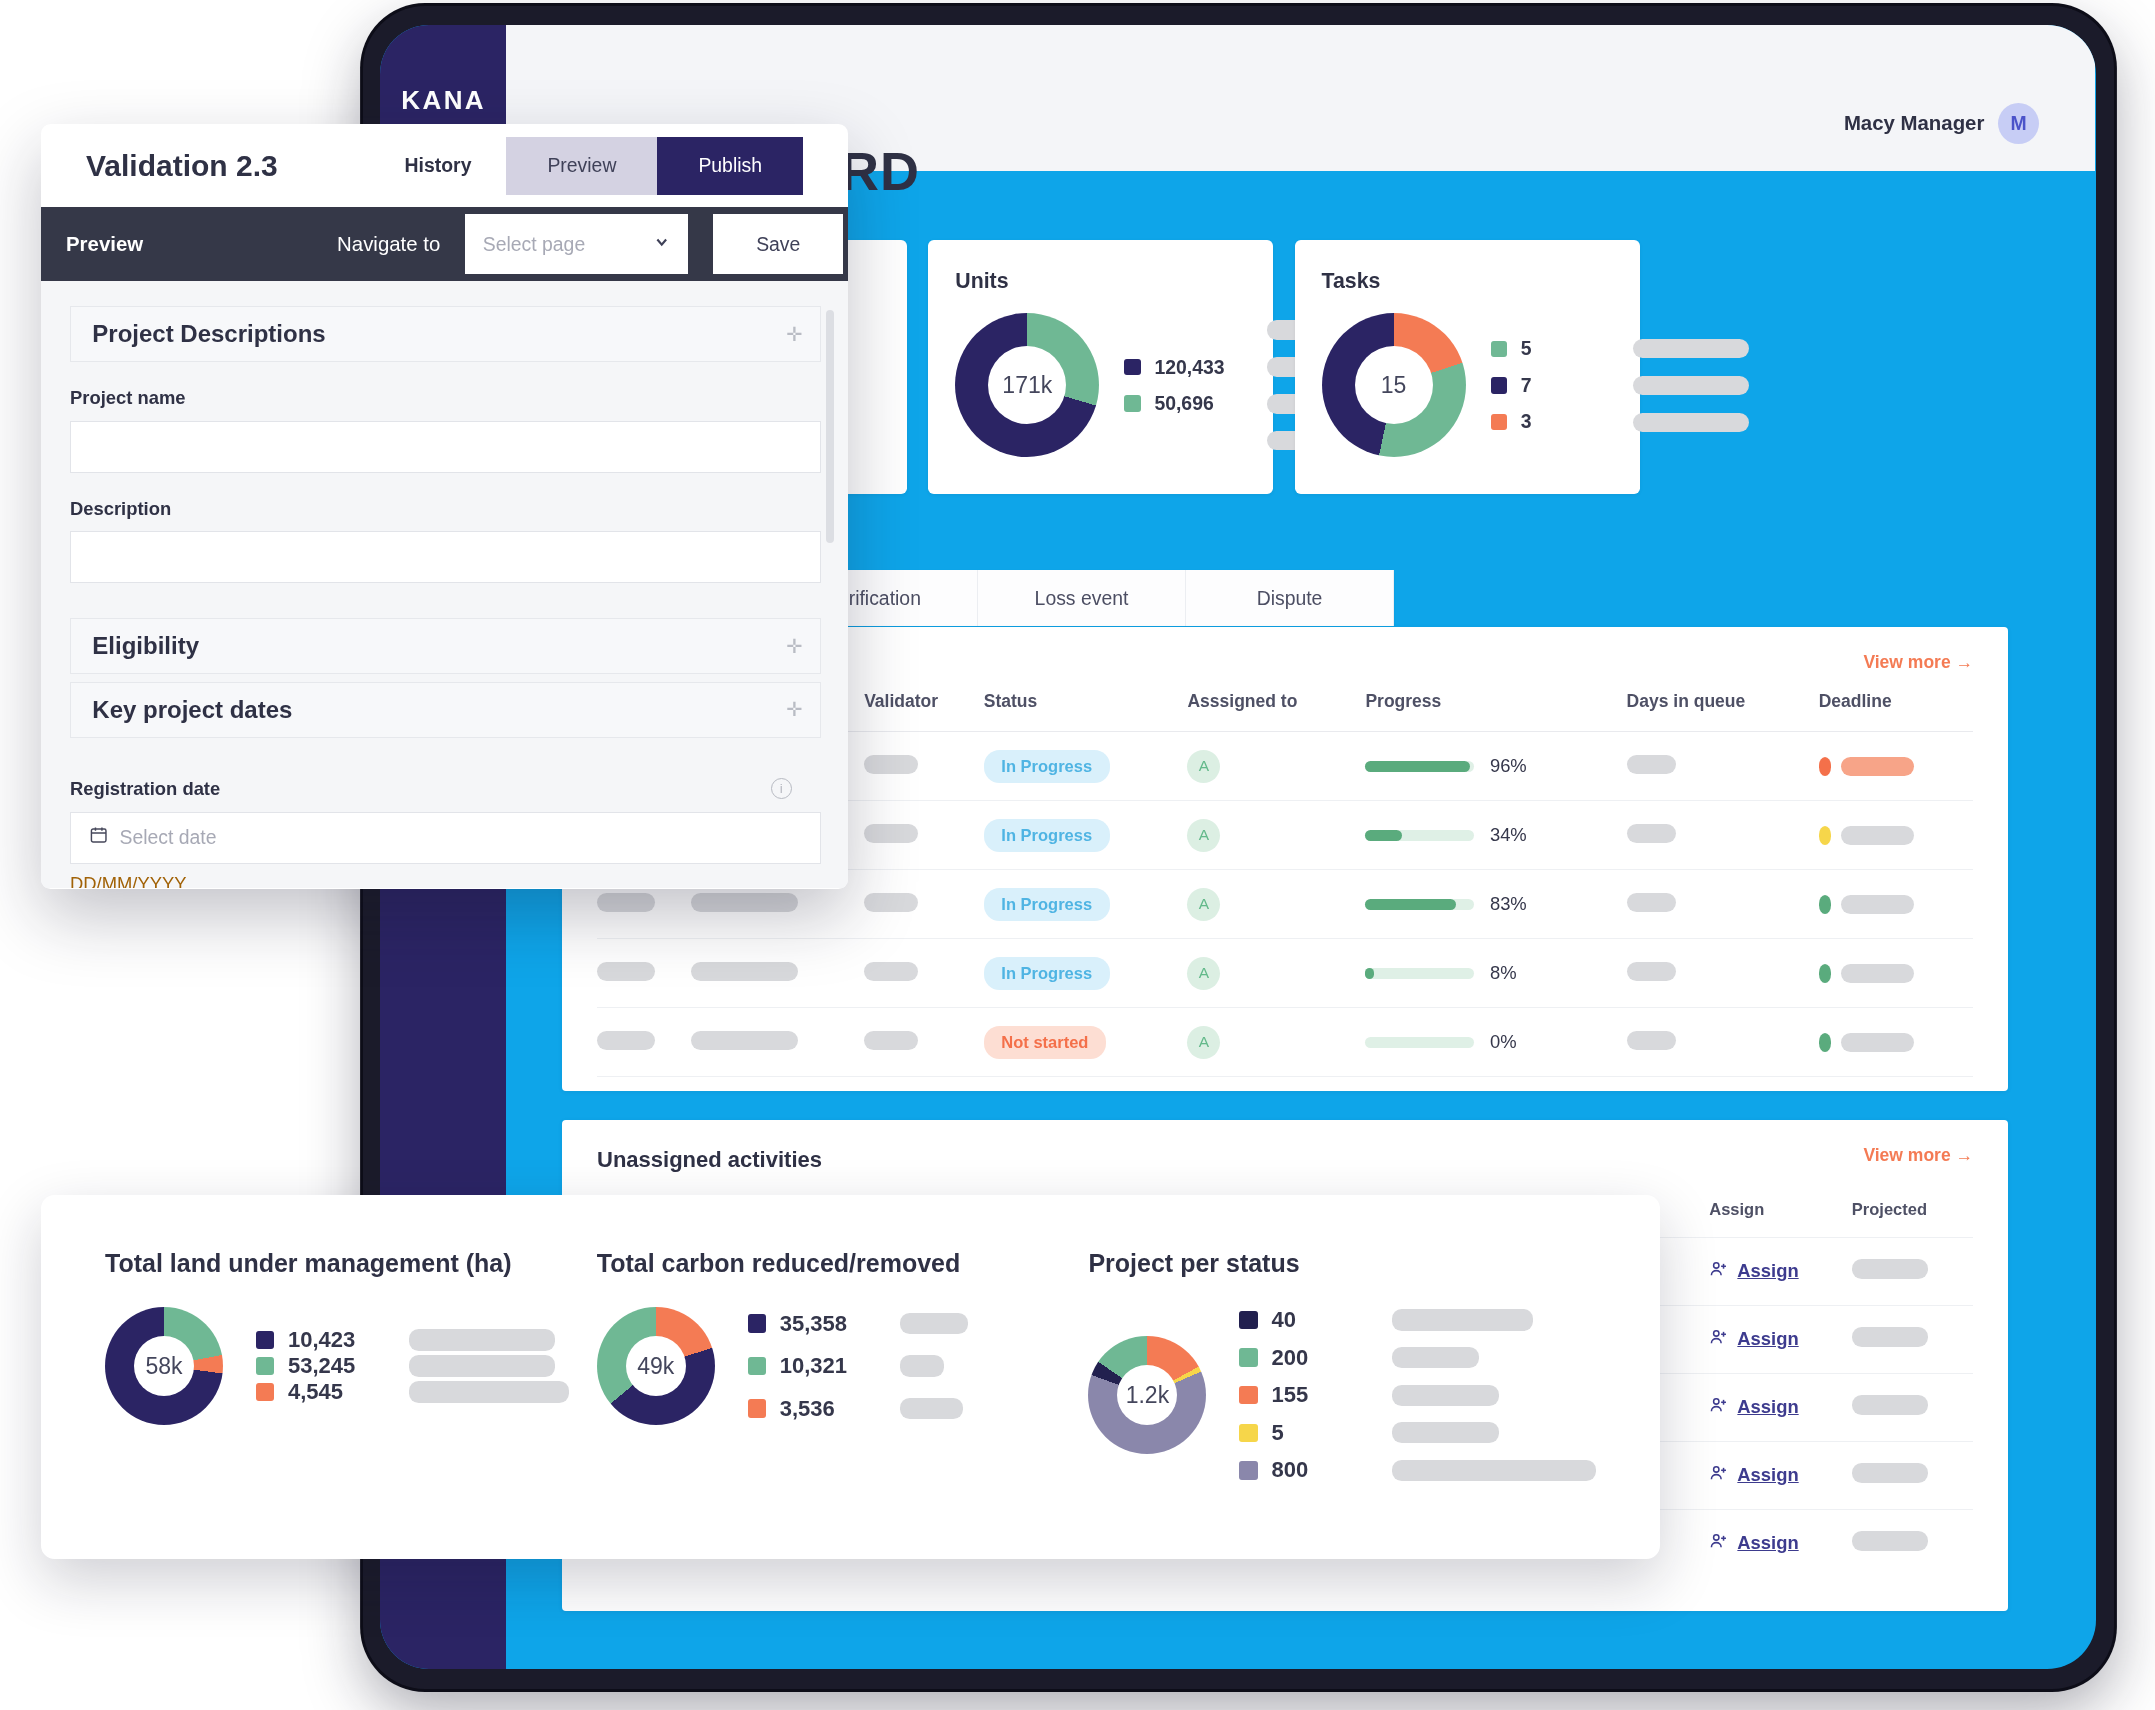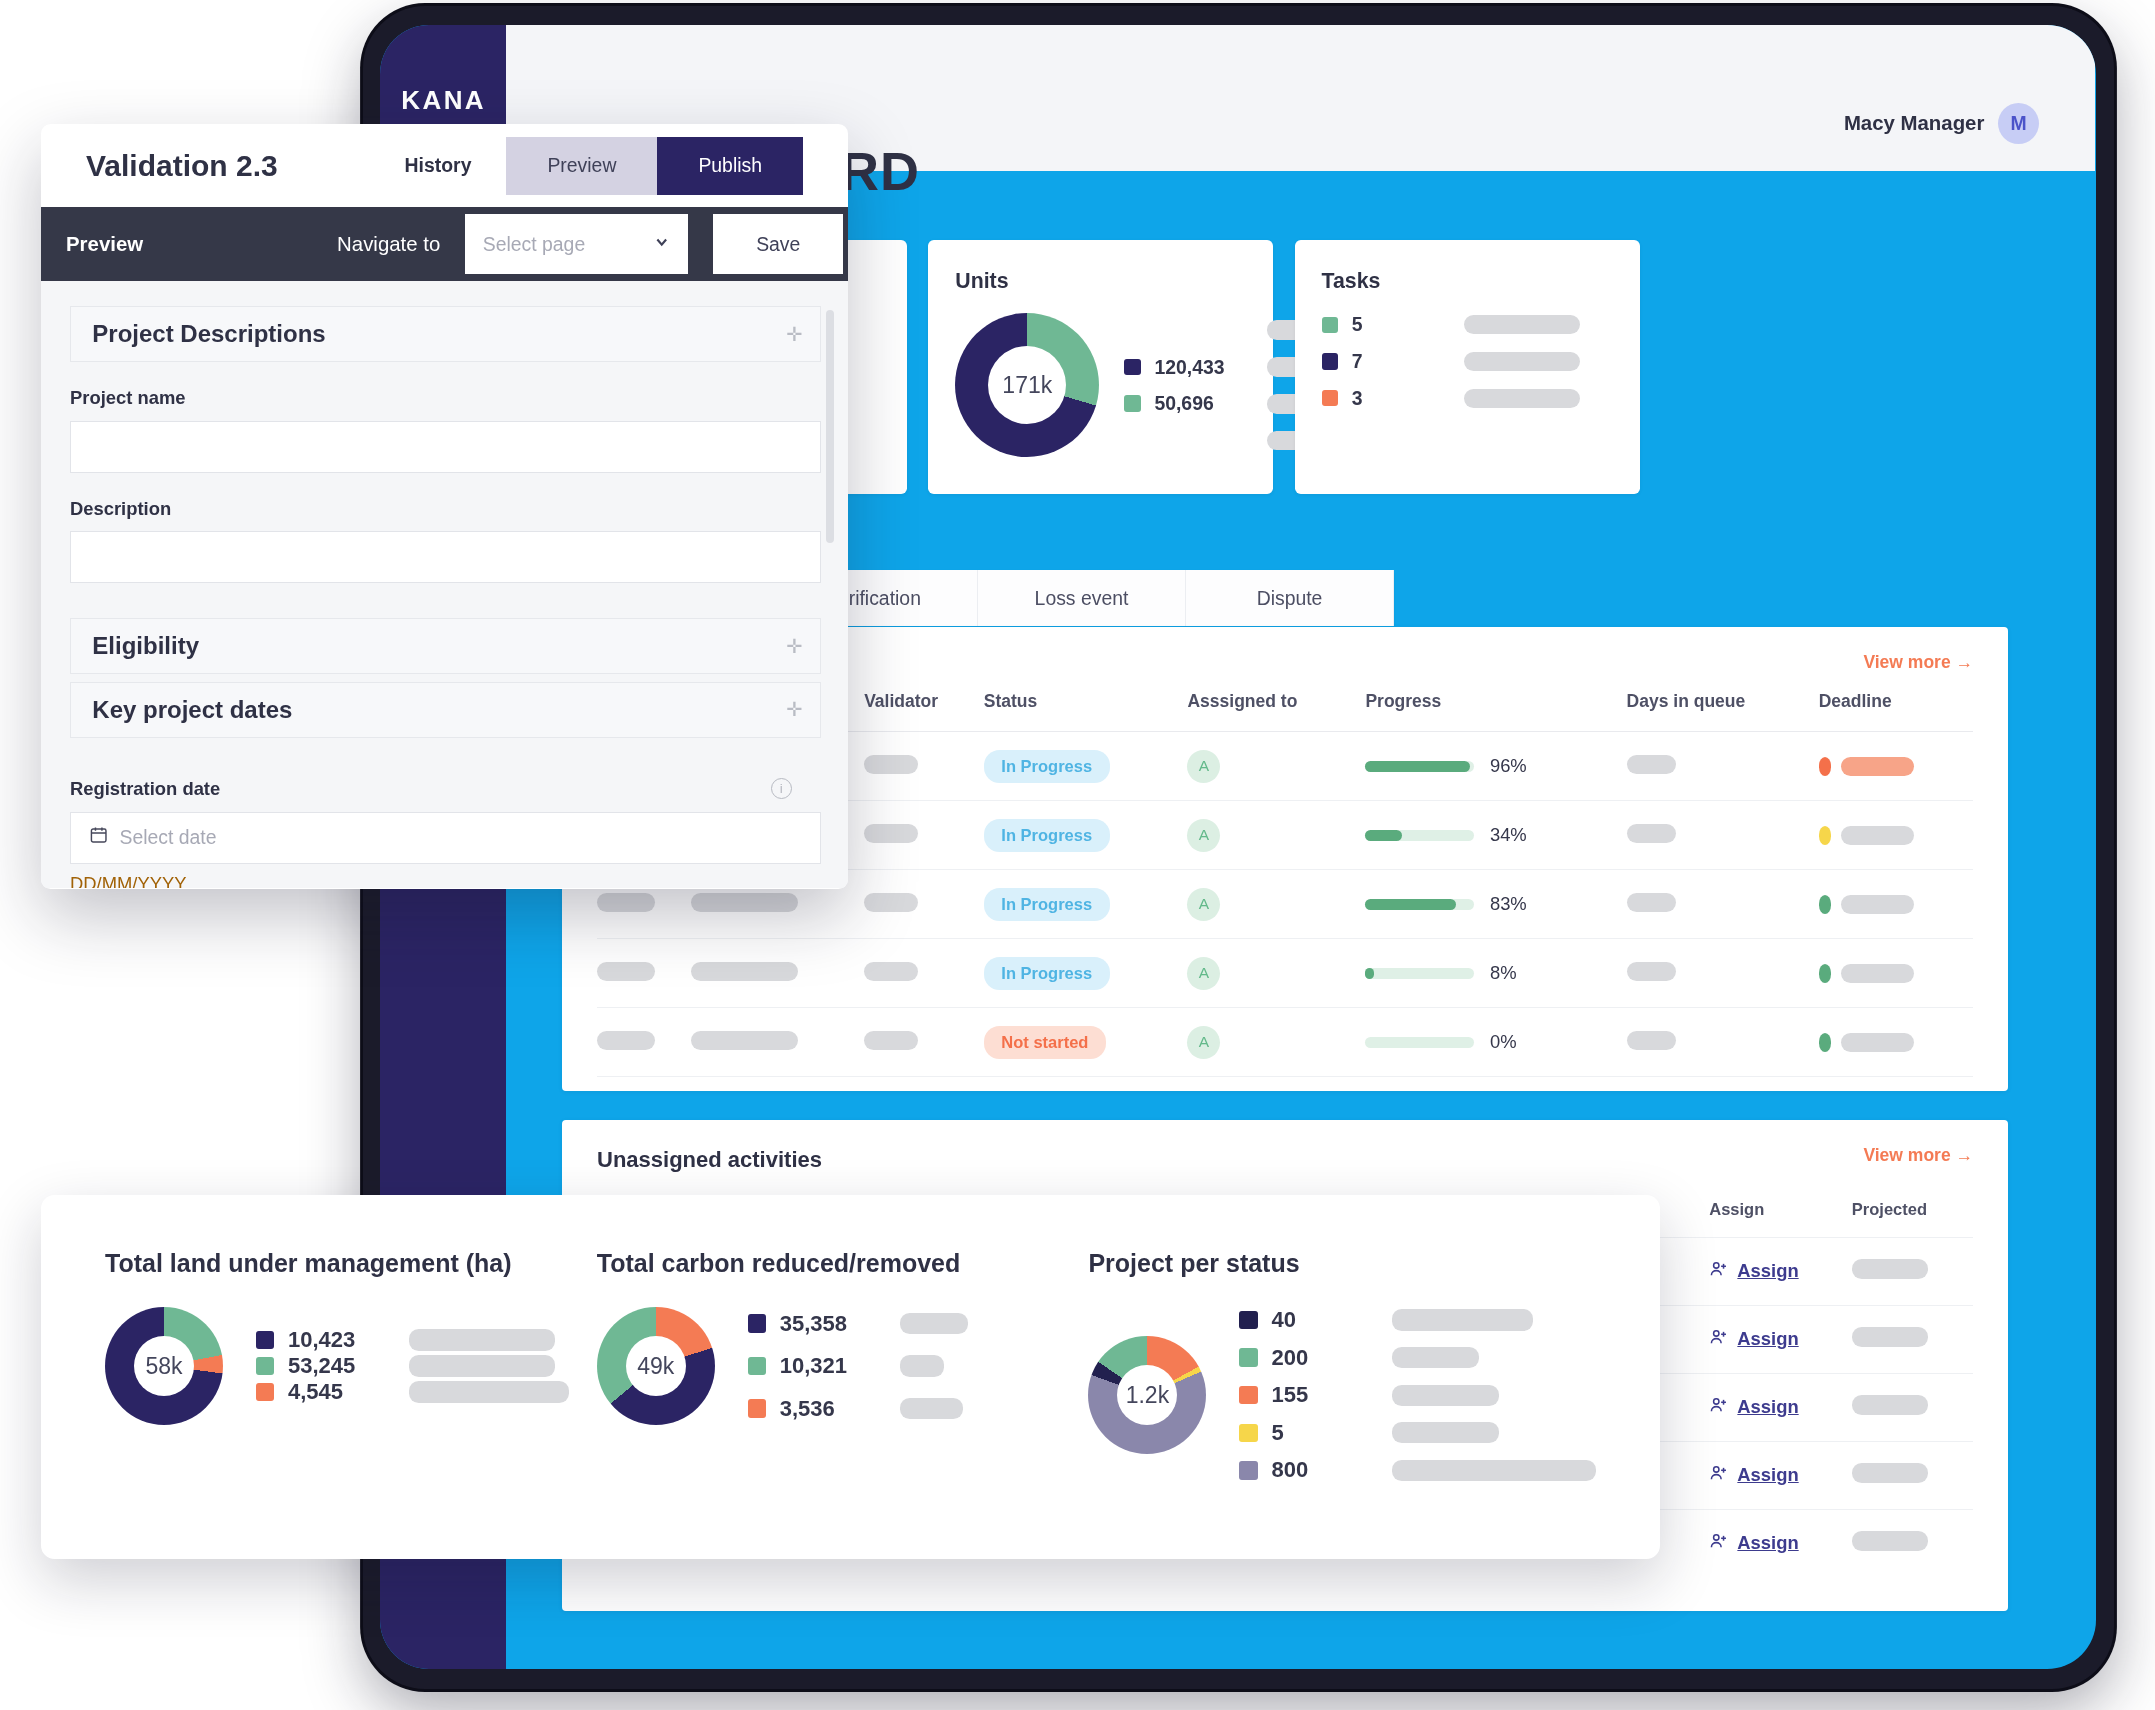--- a/index.html
+++ b/index.html
@@ -294,20 +294,23 @@
               <div class="skel" style="width:146px"></div>
               <div class="skel" style="width:146px"></div>
               <div class="skel" style="width:146px"></div>
               <div class="skel" style="width:155px"></div>
             </div>
        </div>
         </div>
         <div class="kpi-card">
           <div class="kpi-title">Tasks</div>
        <div class="kpi-body">
+         <div class="donut" style="width:144px;height:144px;border-radius:50%;background:conic-gradient(#f47b54 0deg 72deg,#6fb894 72deg 192deg,#2b2464 192deg 360deg)">
+      <div class="hole" style="width:78px;height:78px;left:33px;top:33px;">15</div>
+    </div>
          <div class="legend">
               <div class="legend-row">
         <span class="swatch" style="background:#6fb894"></span>
         <span class="legend-val">5</span>
        </div>
               <div class="legend-row">
         <span class="swatch" style="background:#2b2464"></span>
         <span class="legend-val">7</span>
        </div>
               <div class="legend-row">

